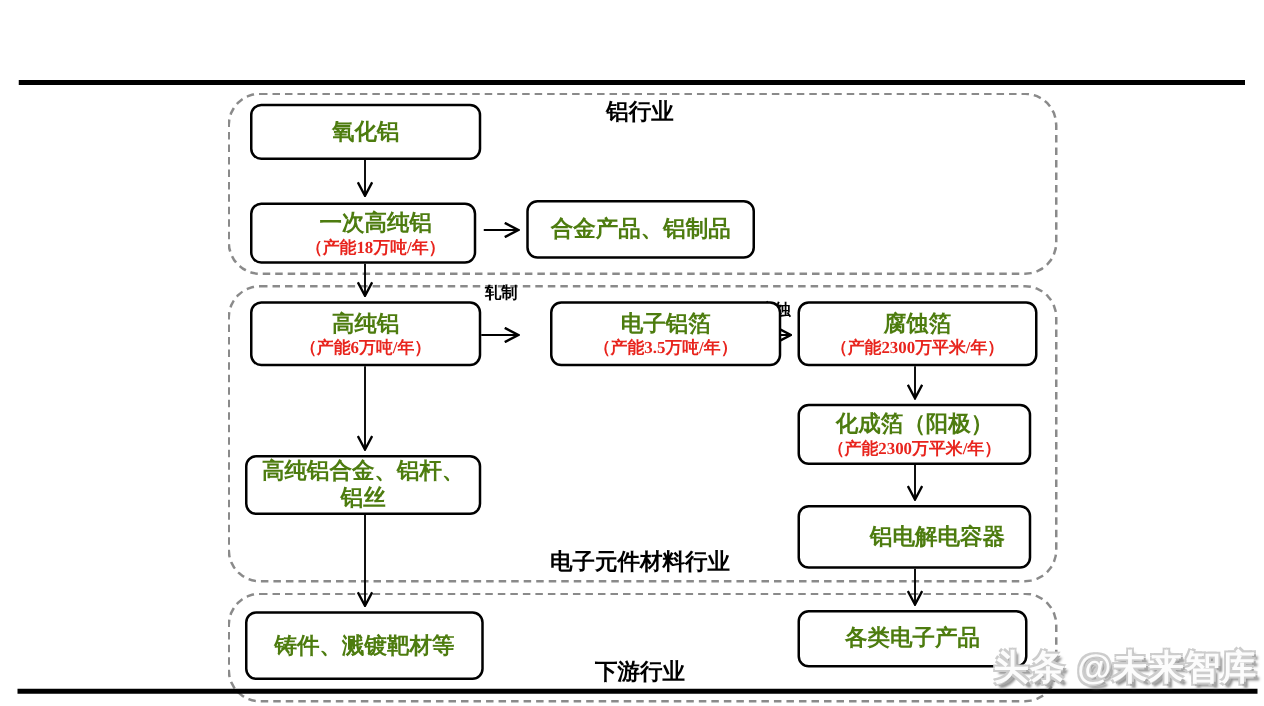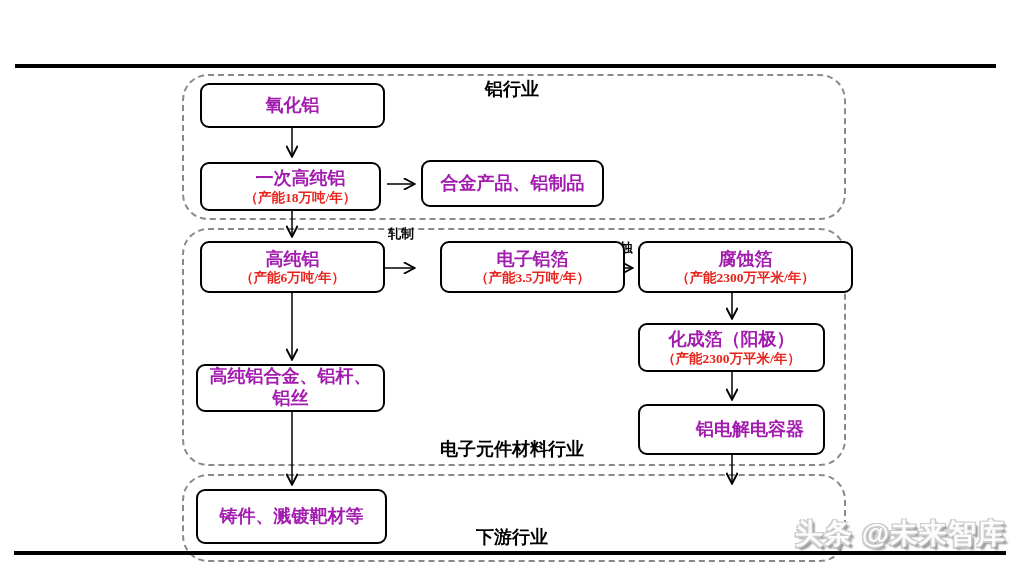--- a/index.html
+++ b/index.html
@@ -39,21 +39,21 @@
     position: absolute;
     background: #fff;
     border: 2px solid #000;
     border-radius: 9px;
     display: flex; flex-direction: column;
     align-items: center; justify-content: center;
     text-align: center;
     box-sizing: border-box;
   }
   .node-title {
-    font-size: 18px; font-weight: bold; color: #a21caf; line-height: 1.2;
+    font-size: 18px; font-weight: bold; color: #4d7c0f; line-height: 1.2;
   }
   .node-cap {
     font-size: 13.5px; font-weight: bold; color: var(--red, #e8241d);
     line-height: 1.05; margin-top: 1px; white-space: nowrap;
   }
 
   .edge-label {
     position: absolute;
     font-size: 13px; font-weight: bold; color: #000;
     transform: translateX(-50%);
@@ -130,21 +130,21 @@
   <div class="node" style="left:200px; top:241px; width:185px; height:52px;">
     <div class="node-title">高纯铝</div>
     <div class="node-cap">（产能6万吨/年）</div>
   </div>
 
   <div class="node" style="left:440px; top:241px; width:185px; height:52px;">
     <div class="node-title">电子铝箔</div>
     <div class="node-cap">（产能3.5万吨/年）</div>
   </div>
 
-  <div class="node" style="left:638px; top:241px; width:215px; height:52px;">
+  <div class="node" style="left:638px; top:241px; width:192px; height:52px;">
     <div class="node-title">腐蚀箔</div>
     <div class="node-cap">（产能2300万平米/年）</div>
   </div>
 
   <div class="node" style="left:638px; top:323px; width:187px; height:49px;">
     <div class="node-title">化成箔（阳极）</div>
     <div class="node-cap">（产能2300万平米/年）</div>
   </div>
 
   <div class="node" style="left:638px; top:404px; width:187px; height:51px;padding-left:37px;">
@@ -157,18 +157,21 @@
       <div>铝丝</div>
     </div>
   </div>
 
   <div class="node" style="left:196px; top:489px; width:191px; height:55px;">
     <div class="node-title">
       <div>铸件、溅镀靶材等</div>
     </div>
   </div>
 
+  <div class="node" style="left:638px; top:488px; width:184px; height:46px;">
+    <div class="node-title">各类电子产品</div>
+  </div>
 
   <div class="rule rule-bottom"></div>
 
   <div class="watermark">头条 @未来智库</div>
 
 </div>
 
 </body></html>

